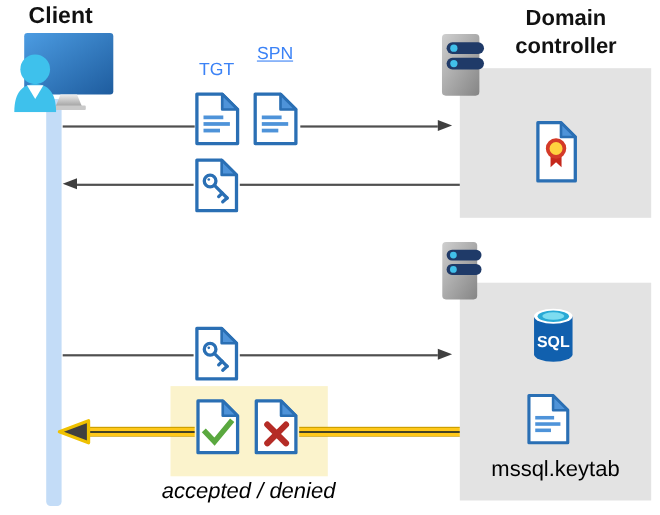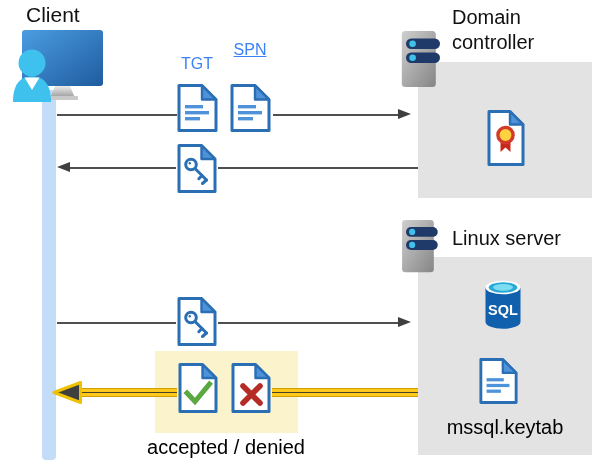--- a/index.html
+++ b/index.html
@@ -1,21 +1,21 @@
 <!DOCTYPE html>
 <html><head>
 <meta charset="utf-8">
 <style>
   html,body { margin:0; padding:0; background:#fff; }
   .canvas {
     position:relative; width:600px; height:468px; background:#fff;
     font-family:"Liberation Sans", sans-serif; overflow:hidden;
   }
   .abs { position:absolute; }
-  .heading { font-weight:normal; color:#111; font-size:20px; line-height:25px; }
+  .heading { font-weight:bold; color:#111; font-size:20px; line-height:25px;text-align:center; }
   .small-label { font-size:16px; color:#3b82f6; text-align:center; }
   .caption { font-size:20px; color:#000000; text-align:center; white-space:nowrap; }
   .gray-box { background:#e3e3e3; }
   .timeline { background:#c3dcf7; border-radius:4px; }
   .hline { height:2px; background:#4f4f4f; }
   .head-right { width:0; height:0; border-top:5.5px solid transparent;
     border-bottom:5.5px solid transparent; border-left:13px solid #3f3f3f; }
   .head-left { width:0; height:0; border-top:5.5px solid transparent;
     border-bottom:5.5px solid transparent; border-right:13px solid #3f3f3f; }
   .yellow-box { background:#fbf3cc; }
@@ -76,21 +76,20 @@
   </svg>
 
   <div class="abs gray-box" style="left:418px; top:257px; width:174px; height:198px;"></div>
   <svg class="abs" style="left:400px; top:219px;" width="40" height="56" viewBox="0 0 40 60">
     <rect x="0.8" y="1" width="34" height="56" rx="3.5" fill="url(#gsrv)"></rect>
     <rect x="5" y="8.5" width="34" height="10.6" rx="5.3" fill="#1f3a68"></rect>
     <rect x="5" y="22.5" width="34" height="10.6" rx="5.3" fill="#1f3a68"></rect>
     <circle cx="11.6" cy="13.8" r="3.3" fill="#41c0ea"></circle>
     <circle cx="11.6" cy="27.8" r="3.3" fill="#41c0ea"></circle>
   </svg>
-  <div class="abs heading" style="left:452px; top:226px; white-space:nowrap;">Linux server</div>
   <svg class="abs" style="left:484px; top:278px;" width="38" height="55" viewBox="0 0 38 55">
     <path d="M1.5,9.5 V44 A17.5,6.8 0 0 0 36.5,44 V9.5 Z" fill="#1160ae"></path>
     <ellipse cx="19" cy="9.5" rx="17.5" ry="6.8" fill="#ffffff"></ellipse>
     <ellipse cx="19" cy="9.5" rx="14.3" ry="5.2" fill="#29a9d5"></ellipse>
     <ellipse cx="19" cy="9.3" rx="10" ry="3.4" fill="#7ddcf0"></ellipse>
     <text x="19" y="37" text-anchor="middle" font-size="14.5" font-weight="bold" fill="#ffffff" font-family="Liberation Sans, sans-serif">SQL</text>
   </svg>
   <svg class="abs" style="left:478px; top:356px;" width="41" height="50" viewBox="0 0 43 50">
     <path d="M3,2.5 H26 L40,16.5 V47.5 H3 Z" fill="#fff" stroke="#2a6fb4" stroke-width="3" stroke-linejoin="round"></path>
     <path d="M26,2.5 L40,16.5 H26 Z" fill="#4e93d9" stroke="#2a6fb4" stroke-width="2.4" stroke-linejoin="round"></path>
@@ -170,15 +169,15 @@
   <svg class="abs" style="left:177px; top:362px;" width="42" height="52" viewBox="0 0 42 52">
     <path d="M3,2.5 H25.5 L39,16 V49.5 H3 Z" fill="#fff" stroke="#2a6fb4" stroke-width="3" stroke-linejoin="round"></path>
     <path d="M25.5,2.5 L39,16 H25.5 Z" fill="#4e93d9" stroke="#2a6fb4" stroke-width="2.4" stroke-linejoin="round"></path>
     <path d="M10,31 L18,39.5 L32.5,22" stroke="#5aa83f" stroke-width="5" fill="none" stroke-linecap="square"></path>
   </svg>
   <svg class="abs" style="left:230px; top:362px;" width="42" height="52" viewBox="0 0 42 52">
     <path d="M3,2.5 H25.5 L39,16 V49.5 H3 Z" fill="#fff" stroke="#2a6fb4" stroke-width="3" stroke-linejoin="round"></path>
     <path d="M25.5,2.5 L39,16 H25.5 Z" fill="#4e93d9" stroke="#2a6fb4" stroke-width="2.4" stroke-linejoin="round"></path>
     <path d="M13,24 L30,41 M30,24 L13,41" stroke="#b52c26" stroke-width="5.6" stroke-linecap="round" fill="none"></path>
   </svg>
-  <div class="abs caption" style="left:136px; top:436px; width:180px;">accepted / denied</div>
+  <div class="abs caption" style="left:136px; top:436px; width:180px;font-style:italic;">accepted / denied</div>
 
 </div>
 
 </body></html>

